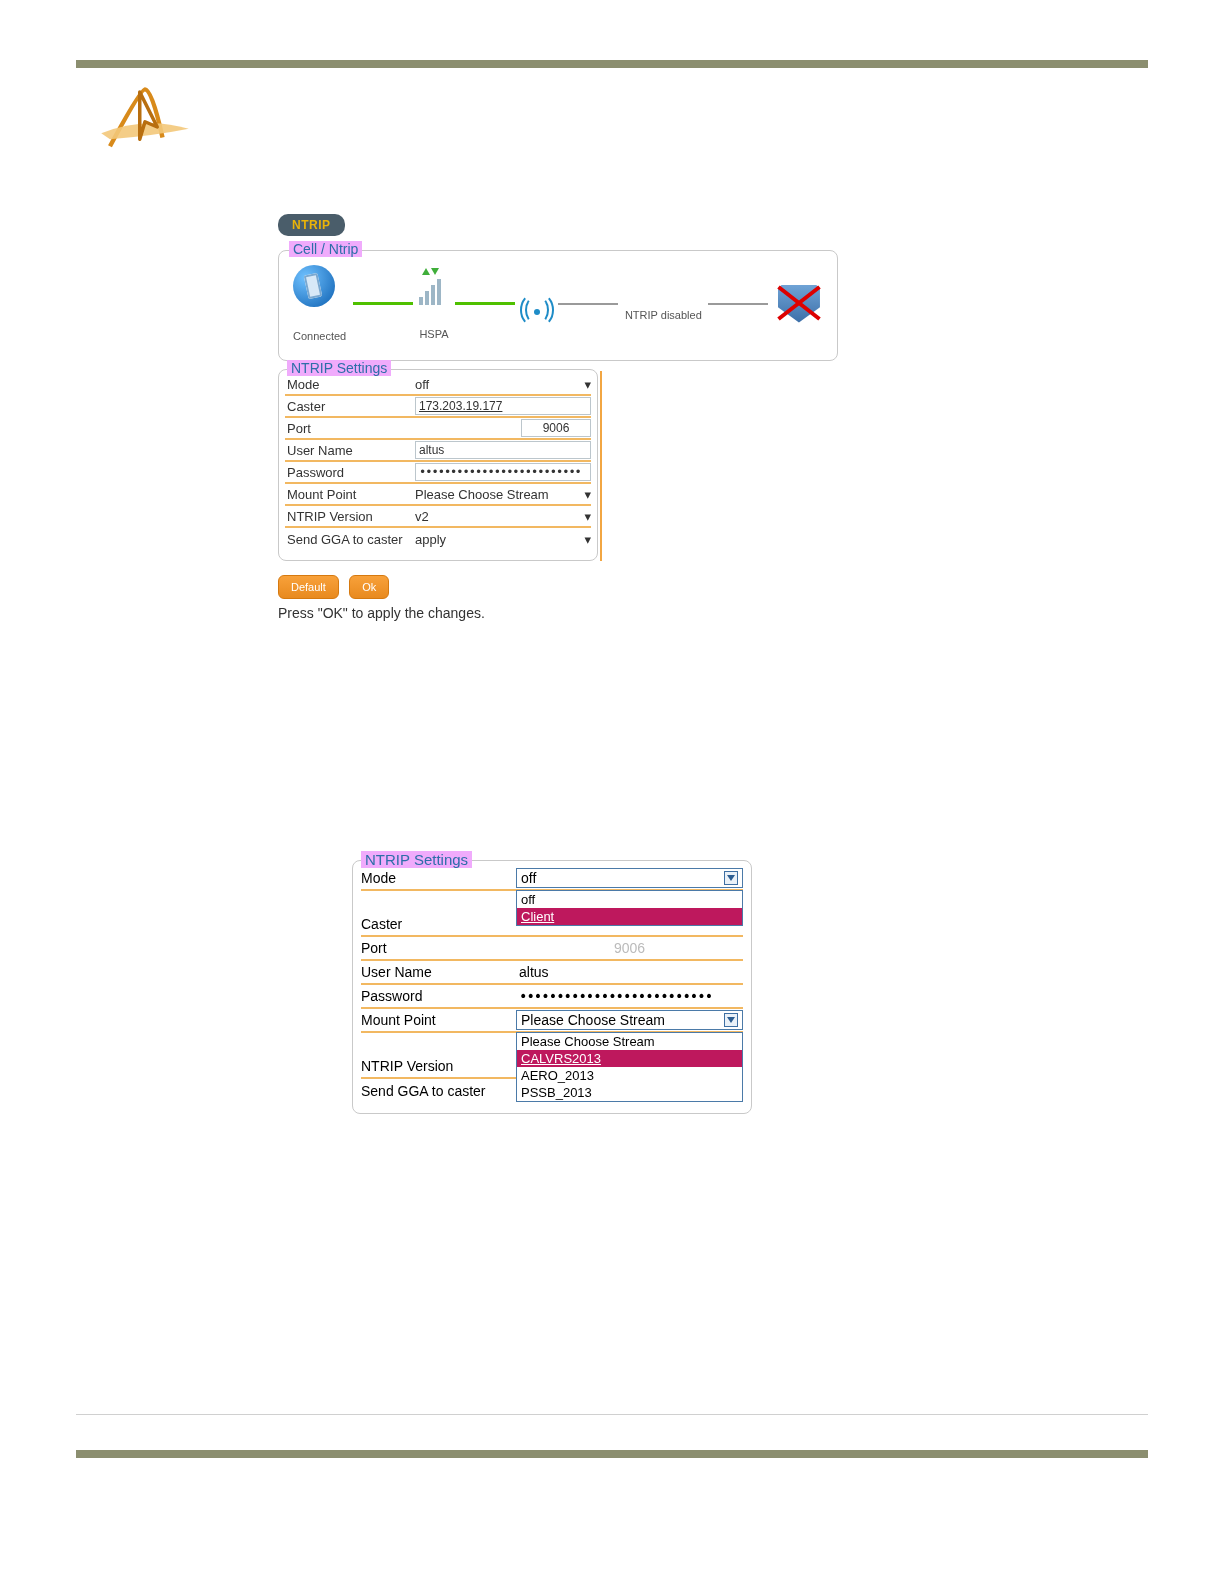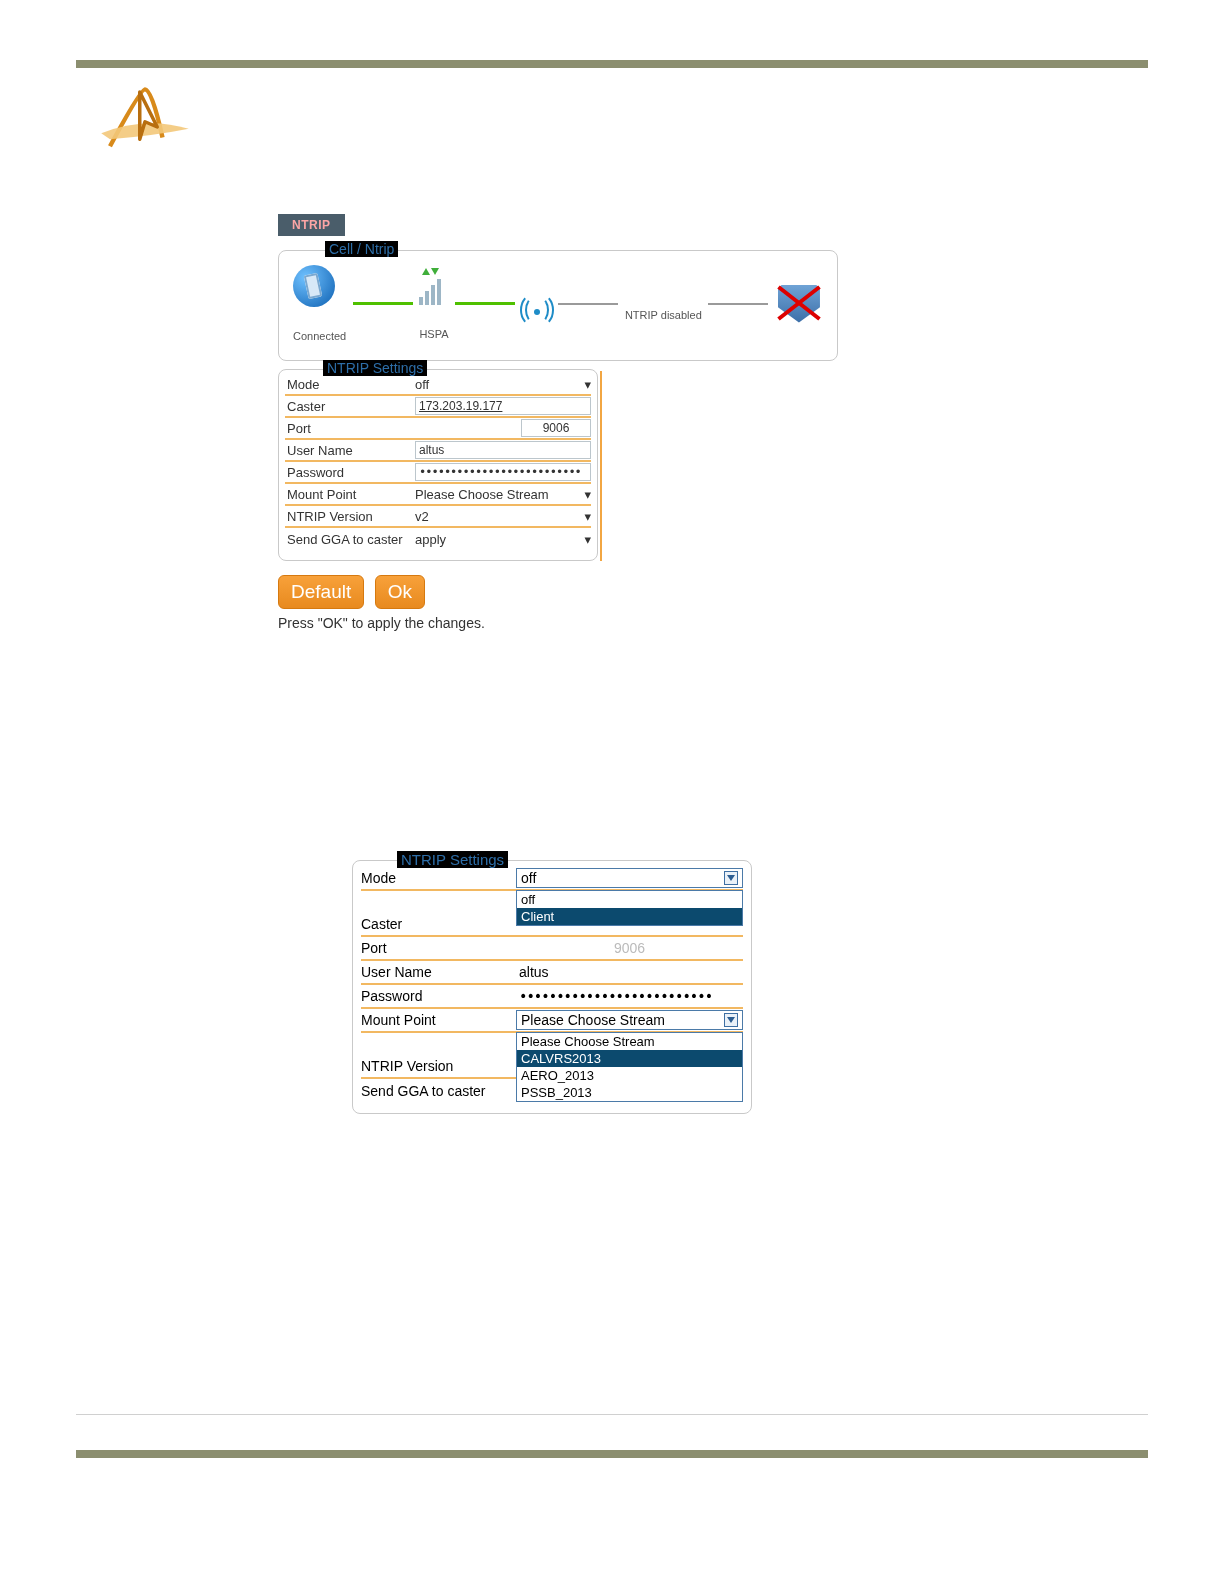--- a/index.html
+++ b/index.html
@@ -14,30 +14,30 @@
   .bar-bottom { position: absolute; left: 76px; top: 1450px; width: 1072px; height: 8px; background: #8b8e6f; }
   .hr-thin { position: absolute; left: 76px; top: 1414px; width: 1072px; height: 1px; background: #d0d0d0; }
 
   
   .logo { position: absolute; left: 90px; top: 85px; width: 110px; height: 70px; }
   .logo svg { width: 100%; height: 100%; }
 
   
   .shot1 { position: absolute; left: 278px; top: 214px; width: 560px; }
   .ntrip-tab {
-    display: inline-block; background:#4a5d6a; color:#fca5a5; font-size:12px; font-weight:bold;
-    padding:4px 14px; letter-spacing:0.5px;
+    display: inline-block; background:#4a5d6a; color:#eab308; font-size:12px; font-weight:bold;
+    padding:4px 14px; letter-spacing:0.5px;border-radius:10px;
   }
   .fieldset {
     border:1px solid #c9c9c9; border-radius:8px; margin-top:12px; padding:8px 12px 12px 12px;
     position:relative;
   }
   .legend {
-    position:absolute; top:-10px; left:10px; background:#000000; padding:0 4px;
-    color:#2d6ea8; font-size:14px;margin-left:36px;
+    position:absolute; top:-10px; left:10px; background:#f0abfc; padding:0 4px;
+    color:#2d6ea8; font-size:14px;
   }
   .cell-row { display:flex; align-items:center; justify-content:space-between; padding:6px 2px; }
   .cell-item { display:flex; flex-direction:column; align-items:flex-start; font-size:12px; color:#555; }
   .hline-green { height:3px; background:#4fc000; flex:0 0 60px; margin:0 2px; }
   .hline-gray { height:2px; background:#9a9a9a; flex:0 0 60px; margin:0 2px; }
   .status-label { font-size:11px; color:#555;margin-top:23px; }
 
   .phone-icon { width:42px; height:42px; border-radius:50%;
     background: radial-gradient(circle at 30% 30%, #6fc1ff, #0d5fb0); position:relative; }
   .phone-icon::after { content:""; position:absolute; left:13px; top:9px; width:14px; height:24px;
@@ -78,38 +78,38 @@
 
   .row { display:flex; align-items:center; height:22px; border-bottom:2px solid #f2b861; font-size:13px; color:#333;}
   .row:last-child{border-bottom:none;}
   .row .lbl{ flex:0 0 130px; padding-left:2px; }
   .row .val{ flex:1; }
   .row .inputish { border:1px solid #bcc6cc; padding:1px 3px; font-size:12px; background:#fff; display:inline-block; }
   .row .drop { width:100%; display:flex; justify-content:space-between; align-items:center; }
   .row .numright { text-align:center; width:70px; margin-left:auto; display:block;}
   .pwddots{letter-spacing:-1px; font-family:monospace;}
 
-  .btn { display:inline-block; background:linear-gradient(#f8a13a,#e88a1f); color:#fff; font-size:19px;
+  .btn { display:inline-block; background:linear-gradient(#f8a13a,#e88a1f); color:#fff; font-size:11px;
     padding:5px 12px; border-radius:6px; margin-right:6px; border:1px solid #d6790f; }
   .helper { font-size:14px; color:#333; margin-top:6px;}
 
   
   .shot2 { position:absolute; left:352px; top:860px; width:400px; }
   .shot2 .panel2 { border:1px solid #c9c9c9; border-radius:8px; padding:6px 8px 10px 8px; position:relative; }
   .shot2 .panel2 .legend { left:8px; font-size:15px; }
   .row2 { display:flex; align-items:center; height:24px; border-bottom:2px solid #f2b861; font-size:14px; }
   .row2:last-of-type{border-bottom:none;}
   .row2 .lbl2 { flex:0 0 155px; }
   .row2 .val2 { flex:1; position:relative; }
   .dd-box{ border:1px solid #4b7aa8; padding:1px 4px; display:flex; justify-content:space-between; align-items:center; background:#fff;}
   .dd-caret{ width:14px;height:14px;border:1px solid #3e6fa3;background:#eaf1f8;display:flex;align-items:center;justify-content:center;}
   .dd-caret::after{content:"";width:0;height:0;border-left:4px solid transparent;border-right:4px solid transparent;border-top:6px solid #2d5e92;}
   .dd-list{ position:absolute; left:0; top:22px; width:100%; border:1px solid #4b7aa8; background:#fff; font-size:13px; z-index:5;}
   .dd-list div{ padding:1px 4px; }
-  .dd-list .hl{ background:#0c4a6e; color:#fff; }
+  .dd-list .hl{ background:#be185d; color:#fff;text-decoration:underline; }
   .plainval{ padding-left:3px; }
   .port-ghost{color:#bbb;text-align:center;display:block;}
 
 </style>
 </head>
 <body>
 
 <div class="bar-top"></div>
 <div class="bar-bottom"></div>
 <div class="hr-thin"></div>

